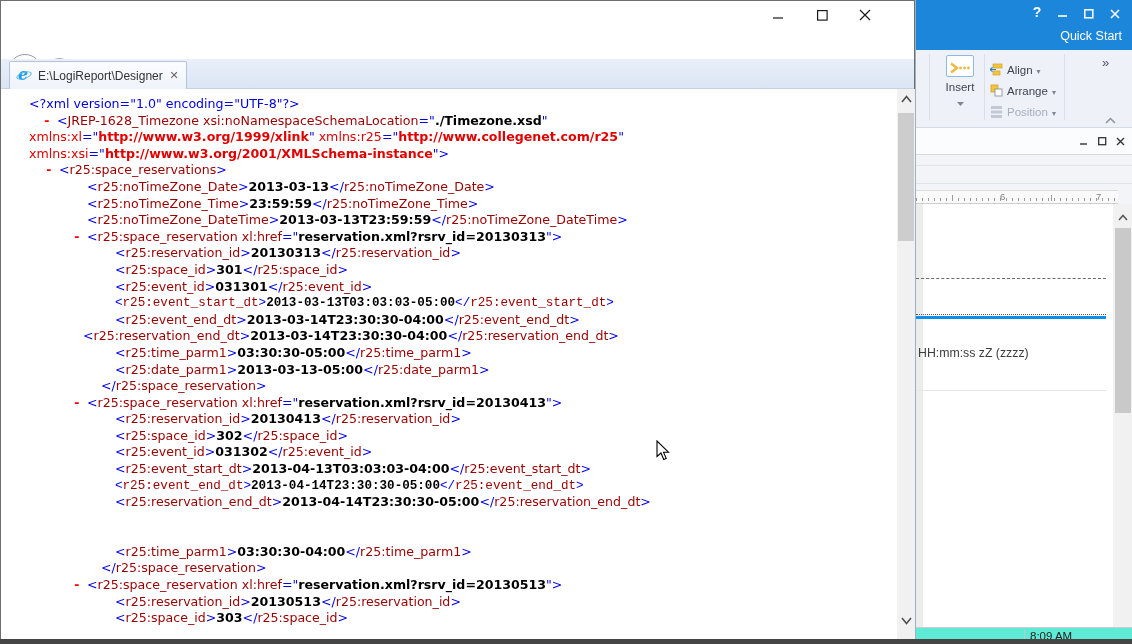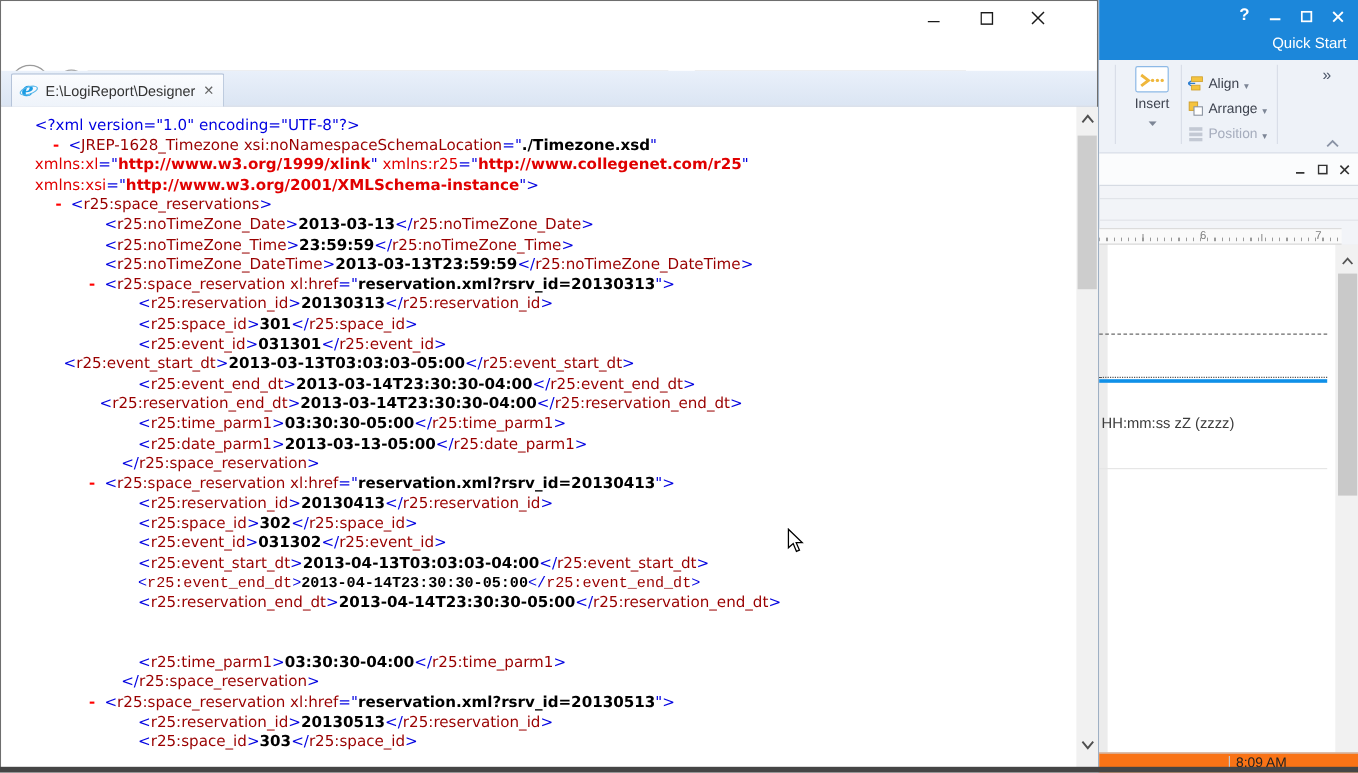--- a/index.html
+++ b/index.html
@@ -32,21 +32,21 @@
   .design { position:absolute; left:0; top:204px; width:217px; height:423px; background:#ececec; }
   .page { position:absolute; left:7px; top:0; width:190px; height:423px; background:#fff; }
   .dash1 { position:absolute; left:0; top:74px; width:190px; border-top:1px dashed #6a6a6a; }
   .dot1  { position:absolute; left:0; top:110px; width:190px; border-top:1px dotted #555; }
   .blueline { position:absolute; left:0; top:112px; width:190px; height:3px; background:#0f90e8; }
   .fieldtext { position:absolute; left:2px; top:142px; font-size:12.3px; color:#3c3c3c; font-family:"Liberation Sans",sans-serif; }
   .faintline { position:absolute; left:0; top:186px; width:190px; border-top:1px solid #e6e6e6; }
   .appscroll { position:absolute; left:197px; top:0; width:20px; height:423px; background:#f1f1f1; }
   .appscroll .up { position:absolute; left:2px; top:6px; width:16px; height:14px; display:flex; align-items:center; justify-content:center; color:#555; }
   .appscroll .thumb { position:absolute; left:2px; top:24px; width:16px; height:185px; background:#c9c9c9; }
-  .appstatus { position:absolute; left:0; top:627px; width:217px; height:17px; background:#f97316; border-top:1px solid #c9cdd4; }
+  .appstatus { position:absolute; left:0; top:627px; width:217px; height:17px; background:#5eead4; border-top:1px solid #c9cdd4; }
   .appstatus .div { position:absolute; left:108px; top:2px; width:1px; height:13px; background:#c3c7cf; }
   .appstatus .time { position:absolute; left:114px; top:2px; font-size:11.5px; color:#222; }
 
   
   #ie { position:absolute; left:0; top:0; width:915px; height:640px; background:#fff; border:1px solid #6e6e6e; border-bottom:none; }
   .titlebar { position:absolute; left:0; top:0; width:100%; height:28px; background:#fff; }
   .wb { position:absolute; top:4px; width:34px; height:20px; display:flex; align-items:center; justify-content:center; color:#1a1a1a; }
   .navbar { position:absolute; left:0; top:28px; width:100%; height:30px; background:#fff; }
   .navbtn { position:absolute; border:1px solid #9b9b9b; border-radius:50%; background:#fff; display:flex; align-items:center; justify-content:center; color:#8a8a8a; }
   .back { left:7px; top:25px; width:34px; height:34px; }
@@ -311,21 +311,21 @@
         <div class="xline" style="padding-left: 28px;"><span class="xn">xmlns:xl</span><span class="xm">="</span><span class="xN">http://www.w3.org/1999/xlink</span><span class="xm">" </span><span class="xn">xmlns:r25</span><span class="xm">="</span><span class="xN">http://www.collegenet.com/r25</span><span class="xm">"</span></div>
         <div class="xline" style="padding-left: 28px;"><span class="xn">xmlns:xsi</span><span class="xm">="</span><span class="xN">http://www.w3.org/2001/XMLSchema-instance</span><span class="xm">"&gt;</span></div>
         <div class="xline" style="padding-left: 58px;"><span class="xmk">-</span><span class="xm">&lt;</span><span class="xt">r25:space_reservations</span><span class="xm">&gt;</span></div>
         <div class="xline" style="padding-left: 86px;"><span class="xm">&lt;</span><span class="xt">r25:noTimeZone_Date</span><span class="xm">&gt;</span><span class="xb">2013-03-13</span><span class="xm">&lt;/</span><span class="xt">r25:noTimeZone_Date</span><span class="xm">&gt;</span></div>
         <div class="xline" style="padding-left: 86px;"><span class="xm">&lt;</span><span class="xt">r25:noTimeZone_Time</span><span class="xm">&gt;</span><span class="xb">23:59:59</span><span class="xm">&lt;/</span><span class="xt">r25:noTimeZone_Time</span><span class="xm">&gt;</span></div>
         <div class="xline" style="padding-left: 86px;"><span class="xm">&lt;</span><span class="xt">r25:noTimeZone_DateTime</span><span class="xm">&gt;</span><span class="xb">2013-03-13T23:59:59</span><span class="xm">&lt;/</span><span class="xt">r25:noTimeZone_DateTime</span><span class="xm">&gt;</span></div>
         <div class="xline" style="padding-left: 86px;"><span class="xmk">-</span><span class="xm">&lt;</span><span class="xt">r25:space_reservation xl:href</span><span class="xm">="</span><span class="xb">reservation.xml?rsrv_id=20130313</span><span class="xm">"&gt;</span></div>
         <div class="xline" style="padding-left: 114px;"><span class="xm">&lt;</span><span class="xt">r25:reservation_id</span><span class="xm">&gt;</span><span class="xb">20130313</span><span class="xm">&lt;/</span><span class="xt">r25:reservation_id</span><span class="xm">&gt;</span></div>
         <div class="xline" style="padding-left: 114px;"><span class="xm">&lt;</span><span class="xt">r25:space_id</span><span class="xm">&gt;</span><span class="xb">301</span><span class="xm">&lt;/</span><span class="xt">r25:space_id</span><span class="xm">&gt;</span></div>
         <div class="xline" style="padding-left: 114px;"><span class="xm">&lt;</span><span class="xt">r25:event_id</span><span class="xm">&gt;</span><span class="xb">031301</span><span class="xm">&lt;/</span><span class="xt">r25:event_id</span><span class="xm">&gt;</span></div>
-        <div class="xline" style="padding-left: 52px;"><span class="xm">&lt;</span><span class="xt">r25:event_start_dt</span><span class="xm">&gt;</span><span class="xb">2013-03-13T03:03:03-05:00</span><span class="xm">&lt;/</span><span class="xt">r25:event_start_dt</span><span class="xm">&gt;</span></div>
+        <div class="xline" style="padding-left: 114px; font-family: Liberation Mono, monospace;"><span class="xm">&lt;</span><span class="xt">r25:event_start_dt</span><span class="xm">&gt;</span><span class="xb">2013-03-13T03:03:03-05:00</span><span class="xm">&lt;/</span><span class="xt">r25:event_start_dt</span><span class="xm">&gt;</span></div>
         <div class="xline" style="padding-left: 114px;"><span class="xm">&lt;</span><span class="xt">r25:event_end_dt</span><span class="xm">&gt;</span><span class="xb">2013-03-14T23:30:30-04:00</span><span class="xm">&lt;/</span><span class="xt">r25:event_end_dt</span><span class="xm">&gt;</span></div>
         <div class="xline" style="padding-left: 82px;"><span class="xm">&lt;</span><span class="xt">r25:reservation_end_dt</span><span class="xm">&gt;</span><span class="xb">2013-03-14T23:30:30-04:00</span><span class="xm">&lt;/</span><span class="xt">r25:reservation_end_dt</span><span class="xm">&gt;</span></div>
         <div class="xline" style="padding-left: 114px;"><span class="xm">&lt;</span><span class="xt">r25:time_parm1</span><span class="xm">&gt;</span><span class="xb">03:30:30-05:00</span><span class="xm">&lt;/</span><span class="xt">r25:time_parm1</span><span class="xm">&gt;</span></div>
         <div class="xline" style="padding-left: 114px;"><span class="xm">&lt;</span><span class="xt">r25:date_parm1</span><span class="xm">&gt;</span><span class="xb">2013-03-13-05:00</span><span class="xm">&lt;/</span><span class="xt">r25:date_parm1</span><span class="xm">&gt;</span></div>
         <div class="xline" style="padding-left: 100px;"><span class="xm">&lt;/</span><span class="xt">r25:space_reservation</span><span class="xm">&gt;</span></div>
         <div class="xline" style="padding-left: 86px;"><span class="xmk">-</span><span class="xm">&lt;</span><span class="xt">r25:space_reservation xl:href</span><span class="xm">="</span><span class="xb">reservation.xml?rsrv_id=20130413</span><span class="xm">"&gt;</span></div>
         <div class="xline" style="padding-left: 114px;"><span class="xm">&lt;</span><span class="xt">r25:reservation_id</span><span class="xm">&gt;</span><span class="xb">20130413</span><span class="xm">&lt;/</span><span class="xt">r25:reservation_id</span><span class="xm">&gt;</span></div>
         <div class="xline" style="padding-left: 114px;"><span class="xm">&lt;</span><span class="xt">r25:space_id</span><span class="xm">&gt;</span><span class="xb">302</span><span class="xm">&lt;/</span><span class="xt">r25:space_id</span><span class="xm">&gt;</span></div>
         <div class="xline" style="padding-left: 114px;"><span class="xm">&lt;</span><span class="xt">r25:event_id</span><span class="xm">&gt;</span><span class="xb">031302</span><span class="xm">&lt;/</span><span class="xt">r25:event_id</span><span class="xm">&gt;</span></div>
         <div class="xline" style="padding-left: 114px;"><span class="xm">&lt;</span><span class="xt">r25:event_start_dt</span><span class="xm">&gt;</span><span class="xb">2013-04-13T03:03:03-04:00</span><span class="xm">&lt;/</span><span class="xt">r25:event_start_dt</span><span class="xm">&gt;</span></div>

